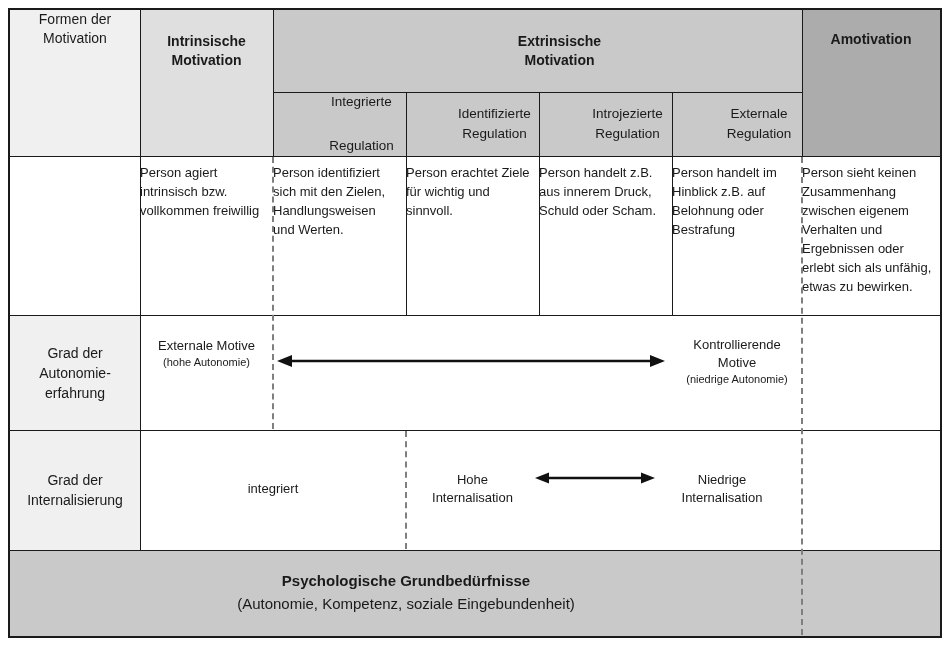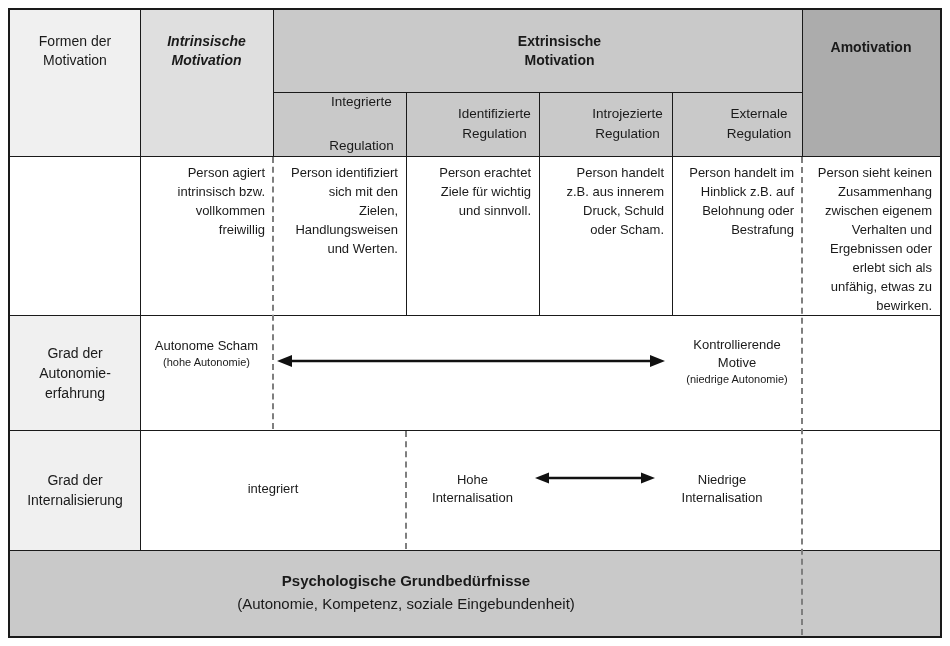--- a/index.html
+++ b/index.html
@@ -4,60 +4,60 @@
 <style>
   html,body{margin:0;padding:0;background:#ffffff;}
   .page{
     position:relative;width:950px;height:646px;background:#ffffff;
     font-family:"Liberation Sans", sans-serif;color:#1a1a1a;overflow:hidden;
   }
   .frame{position:absolute;left:8px;top:8px;width:934px;height:630px;
     border:2.5px solid #1a1a1a;box-sizing:border-box;background:#ffffff;}
   .cell{position:absolute;box-sizing:border-box;}
   .bg-label{background:#f0f0f0;}
-  .bg-intr{background:#dfdfdf;font-style:italic;}
+  .bg-intr{background:#dfdfdf;}
   .bg-extr{background:#c9c9c9;padding-left:44px;}
   .bg-amot{background:#acacac;}
   .center{display:flex;flex-direction:column;align-items:center;text-align:center;}
   .hdr{font-size:14px;line-height:19px;}
   .bold{font-weight:bold;}
   .sub{font-size:13.5px;line-height:20px;}
-  .body{font-size:13px;line-height:19px;padding:7px 8px 4px 15px;text-align:right;}
+  .body{font-size:13px;line-height:19px;padding:7px 8px 4px 0;text-align:left;}
   .lbl{font-size:14px;line-height:20px;}
   .smalltxt{font-size:11px;line-height:15px;}
   .arrowlbl{font-size:13px;line-height:18px;}
   .vline{position:absolute;width:0;border-left:1.5px solid #1a1a1a;}
   .hline{position:absolute;height:0;border-top:1.5px solid #1a1a1a;}
   .vdash{position:absolute;width:0;border-left:2px dashed #7f7f7f;}
   .foot-title{font-size:15px;line-height:23px;font-weight:bold;}
   .foot-sub{font-size:15px;line-height:23px;}
   svg{display:block;}
 </style>
 </head>
 <body>
 
 <div class="page">
   <div class="frame"></div>
 
-  <div class="cell bg-label center" style="left:10px;top:10px;width:130px;height:146px;padding-top:22px;">
+  <div class="cell bg-label center" style="left:10px;top:10px;width:130px;height:146px;">
     <div class="hdr">Formen der</div>
     <div class="hdr">Motivation</div>
   </div>
 
   <div class="cell bg-intr center" style="left:140px;top:10px;width:133px;height:146px;padding-top:22px;">
     <div class="hdr bold">Intrinsische</div>
     <div class="hdr bold">Motivation</div>
   </div>
 
   <div class="cell bg-extr center" style="left:273px;top:10px;width:529px;height:82px;justify-content:center;">
     <div class="hdr bold">Extrinsische</div>
     <div class="hdr bold">Motivation</div>
   </div>
 
-  <div class="cell bg-amot center" style="left:802px;top:10px;width:138px;height:146px;padding-top:28px;">
+  <div class="cell bg-amot center" style="left:802px;top:10px;width:138px;height:146px;padding-top:20px;">
     <div class="hdr bold">Amotivation</div>
   </div>
 
   <div class="cell bg-extr center" style="left:273px;top:92px;width:133px;height:64px;justify-content:center;gap:24px;">
     <div class="sub">Integrierte</div>
     <div class="sub">Regulation</div>
   </div>
   <div class="cell bg-extr center" style="left:406px;top:92px;width:133px;height:64px;justify-content:center;">
     <div class="sub">Identifizierte</div>
     <div class="sub">Regulation</div>
@@ -77,21 +77,21 @@
   <div class="cell body" style="left:539px;top:156px;width:133px;height:159px;">Person handelt z.B. aus innerem Druck, Schuld oder Scham.</div>
   <div class="cell body" style="left:672px;top:156px;width:130px;height:159px;">Person handelt im Hinblick z.B. auf Belohnung oder Bestrafung</div>
   <div class="cell body" style="left:802px;top:156px;width:138px;height:159px;">Person sieht keinen Zusammenhang zwischen eigenem Verhalten und Ergebnissen oder erlebt sich als unfähig, etwas zu bewirken.</div>
 
   <div class="cell bg-label center" style="left:10px;top:315px;width:130px;height:115px;justify-content:center;">
     <div class="lbl">Grad der</div>
     <div class="lbl">Autonomie-</div>
     <div class="lbl">erfahrung</div>
   </div>
   <div class="cell center" style="left:140px;top:337px;width:133px;">
-    <div class="arrowlbl">Autonome Scham</div>
+    <div class="arrowlbl">Externale Motive</div>
     <div class="smalltxt">(hohe Autonomie)</div>
   </div>
   <div class="cell" style="left:276px;top:352px;width:390px;height:18px;">
     <svg width="390" height="18" viewBox="0 0 390 18">
       <line x1="14" y1="9" x2="376" y2="9" stroke="#111111" stroke-width="2.6"></line>
       <polygon points="1,9 16,3 16,15" fill="#111111"></polygon>
       <polygon points="389,9 374,3 374,15" fill="#111111"></polygon>
     </svg>
   </div>
   <div class="cell center" style="left:672px;top:336px;width:130px;">

